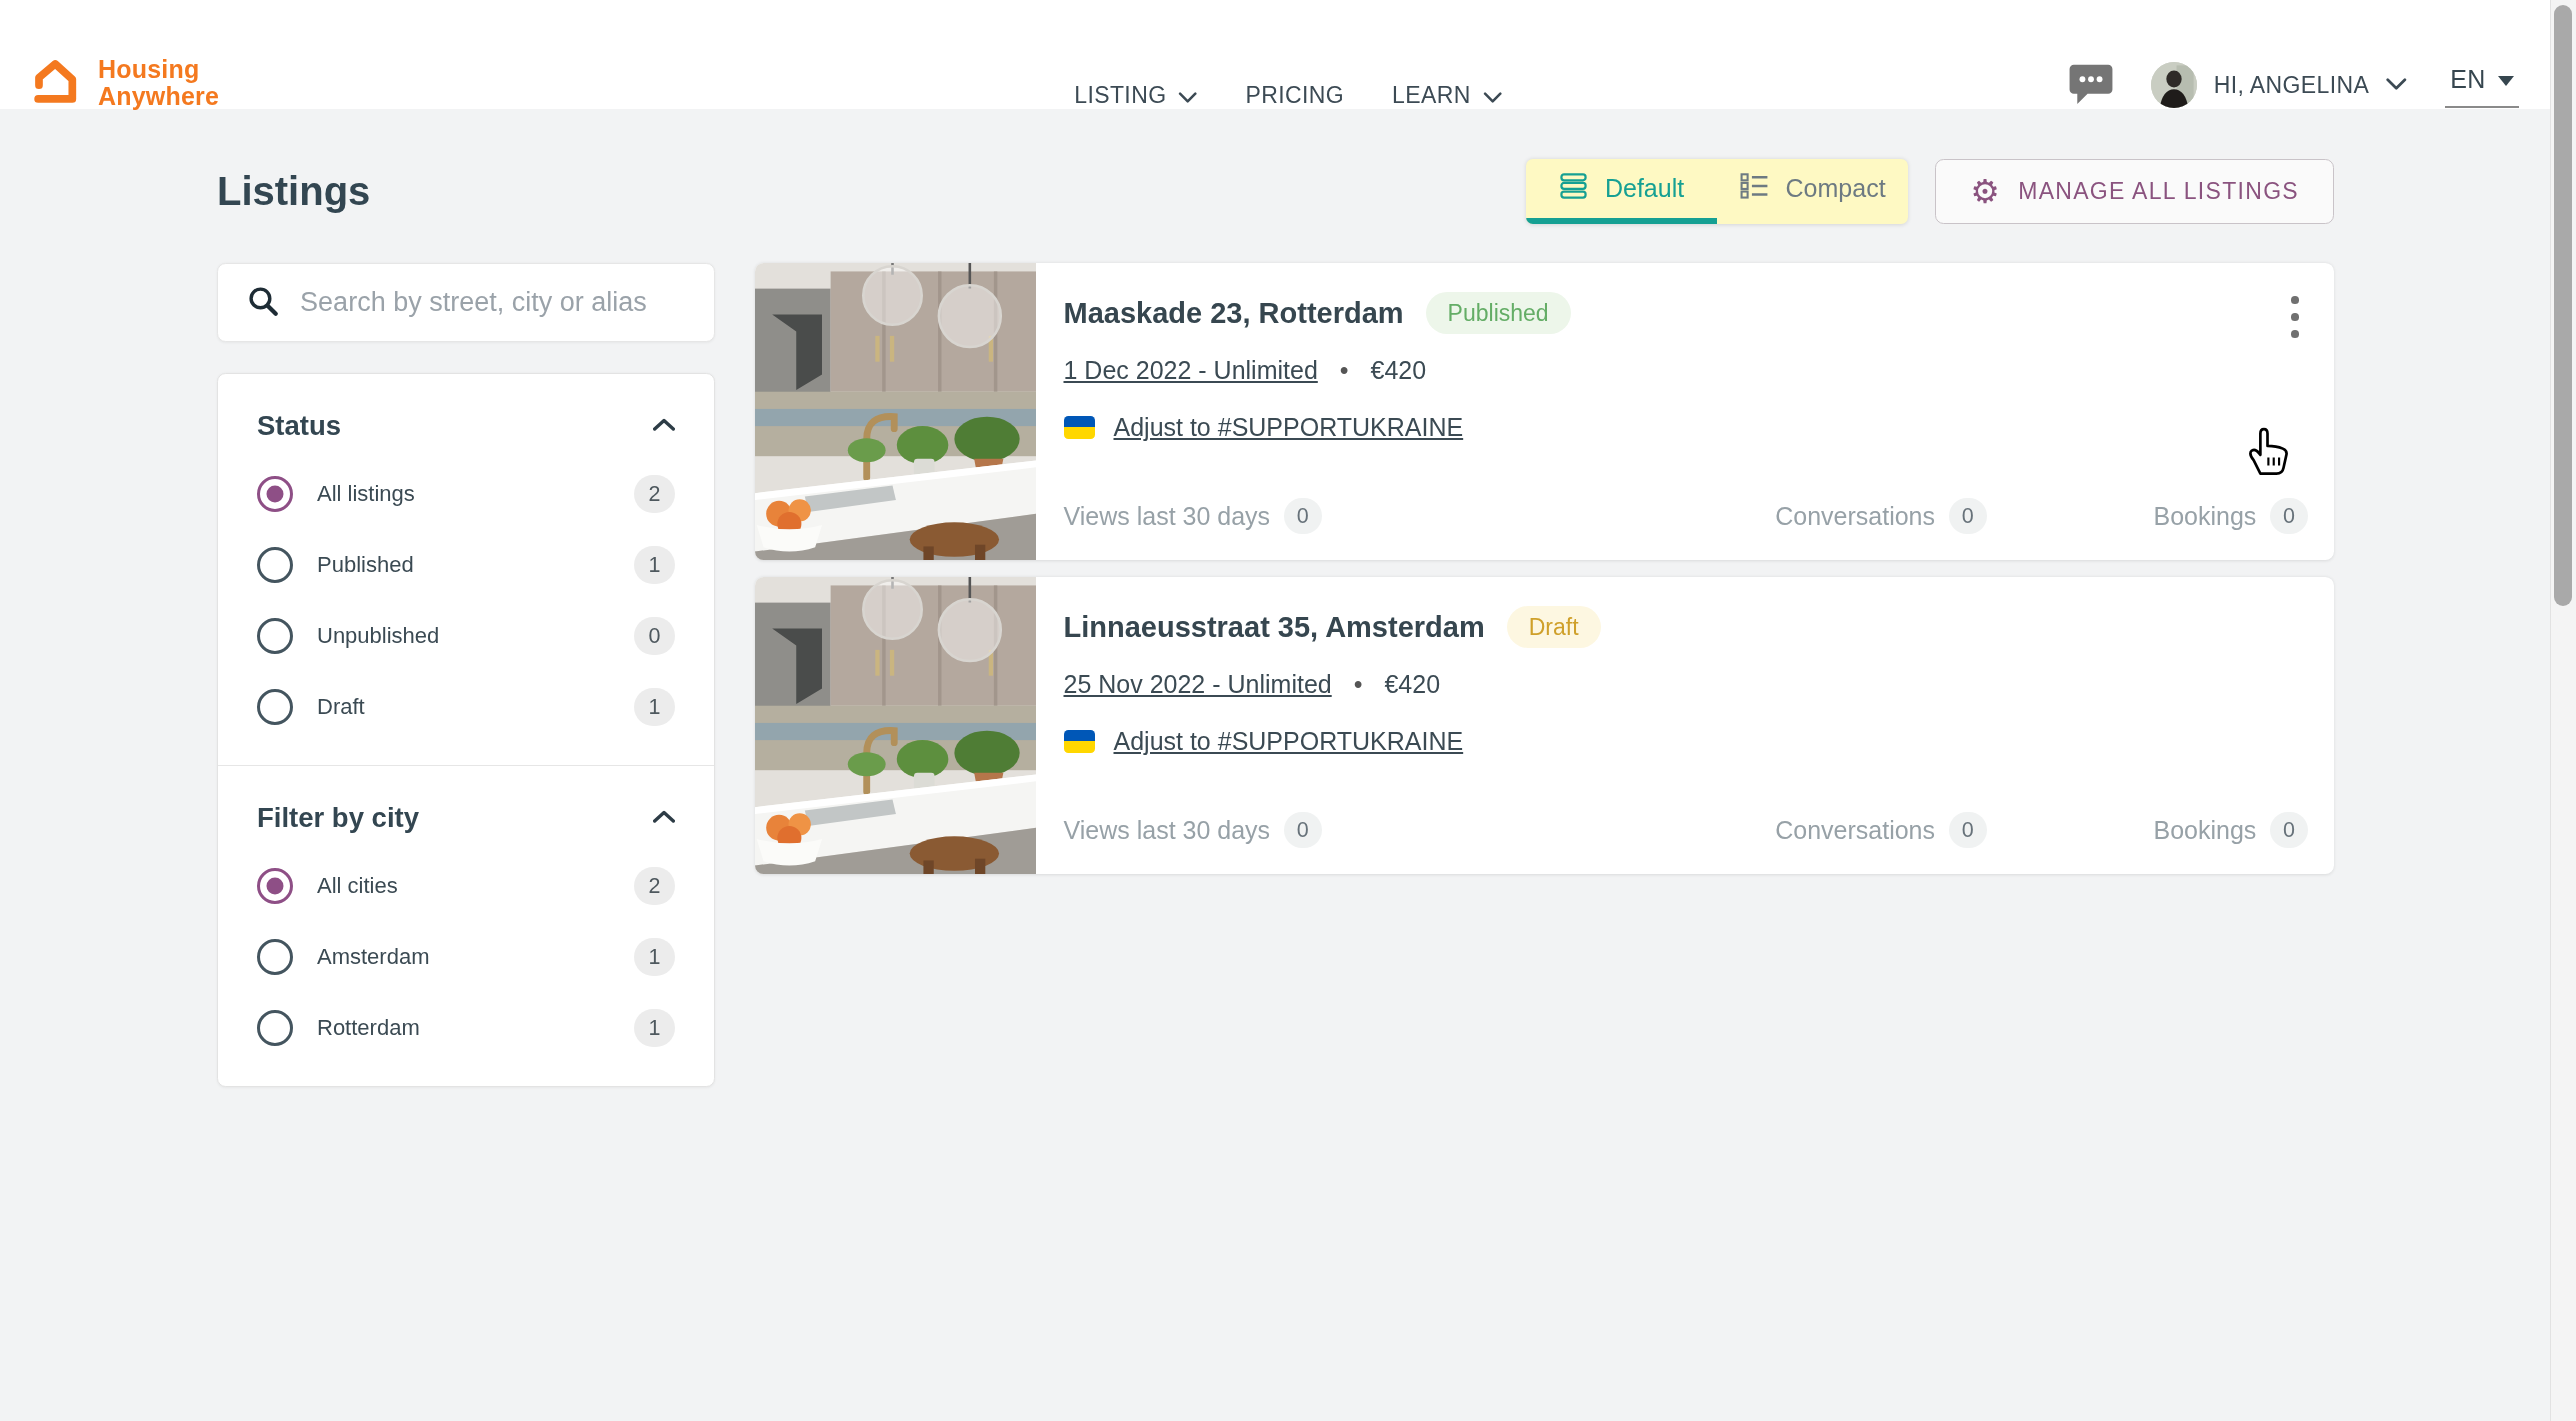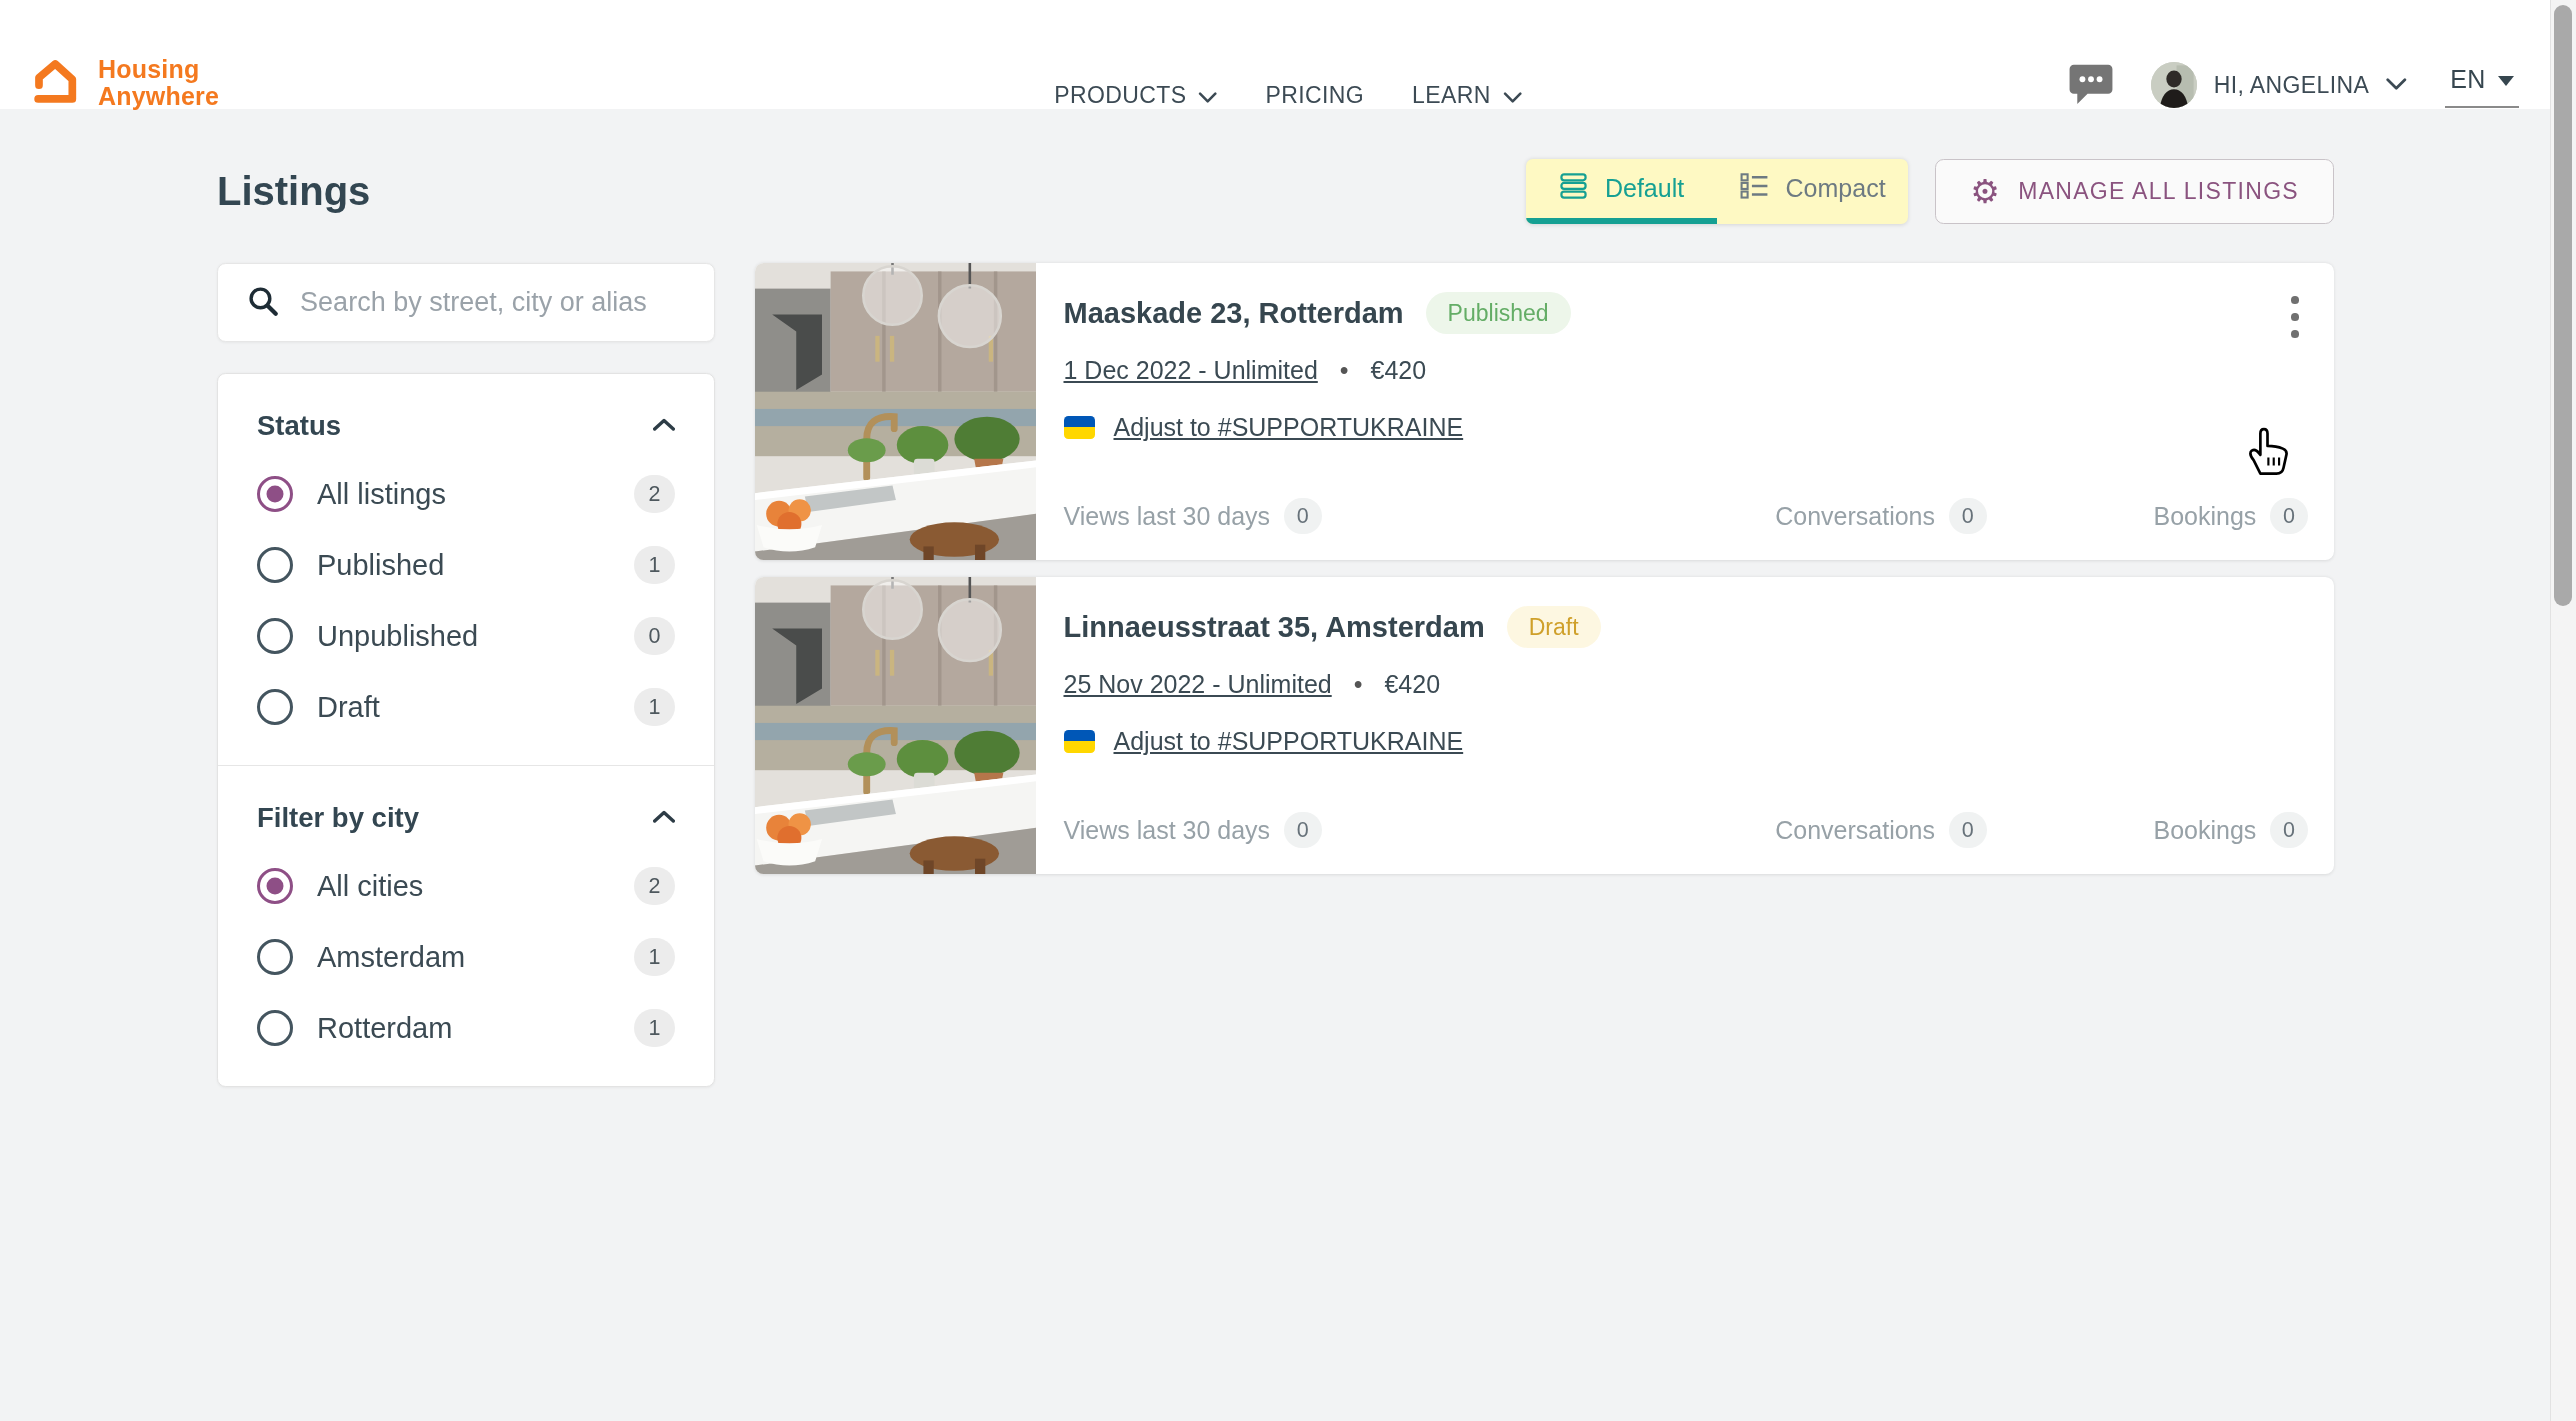--- a/index.html
+++ b/index.html
@@ -49,21 +49,21 @@
   .searchbox input::placeholder { color:#9aa2a9; }
   .filter-card { margin-top:31px; background:#ffffff; border:0.9px solid #e3e3e3; border-radius:8.6px; box-shadow:0 0.9px 2.6px rgba(0,0,0,.05); }
   .filter-section { padding:36px 39px 39px 39px; }
   .filter-section + .filter-section { border-top:0.9px solid #e6e6e6; }
   .section-head { display:flex; align-items:center; justify-content:space-between; cursor:pointer; }
   .section-title { font-size:27.5px; font-weight:700; color:#334651; }
   .opt-row { display:flex; align-items:center; margin-top:33px; cursor:pointer; }
   .radio { width:36px; height:36px; border-radius:50%; border:3.4px solid #44555f; flex:none; position:relative; }
   .radio.sel { border-color:#8e4f86; }
   .radio.sel::after { content:""; position:absolute; left:50%; top:50%; transform:translate(-50%,-50%); width:17px; height:17px; border-radius:50%; background:#8e4f86; }
-  .opt-label { margin-left:24px; font-size:29px; color:#3b4a53; }
+  .opt-label { margin-left:24px; font-size:22px; color:#3b4a53; }
   .pill { margin-left:auto; min-width:41px; height:38px; padding:0 10.3px; border-radius:19px; background:#ececec; color:#4e585e; font-size:21.5px; display:flex; align-items:center; justify-content:center; }
 
   
   .cards { flex:1; display:flex; flex-direction:column; gap:17px; }
   .card { position:relative; height:297px; background:#ffffff; border-radius:8.6px; box-shadow:0 0.9px 3.4px rgba(0,0,0,.10); display:flex; overflow:hidden; }
   .thumb { width:281px; flex:none; cursor:pointer; }
   .thumb svg { display:block; width:281px; height:297px; }
   .card-body { flex:1; position:relative; padding:29px 26px 0 27.5px; }
   .title-row { display:flex; align-items:center; gap:22px; }
   .card-title { font-size:29px; font-weight:700; color:#36464f; }
@@ -106,21 +106,21 @@
         </svg>
       </span>
       <span class="logo-text">
         <span>Housing</span>
         <span>Anywhere</span>
       </span>
     </div>
 
     <nav class="mainnav">
       <div class="nav-item">
-        <span>PRODUCTS</span>
+        <span>LISTING</span>
         <span>
           <svg width="19" height="11" viewBox="0 0 22 13" fill="none">
               <path d="M2 2 L11 11 L20 2" stroke="#3c4a54" stroke-width="3" stroke-linecap="round" stroke-linejoin="round"></path>
             </svg>
         </span>
       </div>
       <div class="nav-item">
         <span>PRICING</span>
       </div>
       <div class="nav-item">

